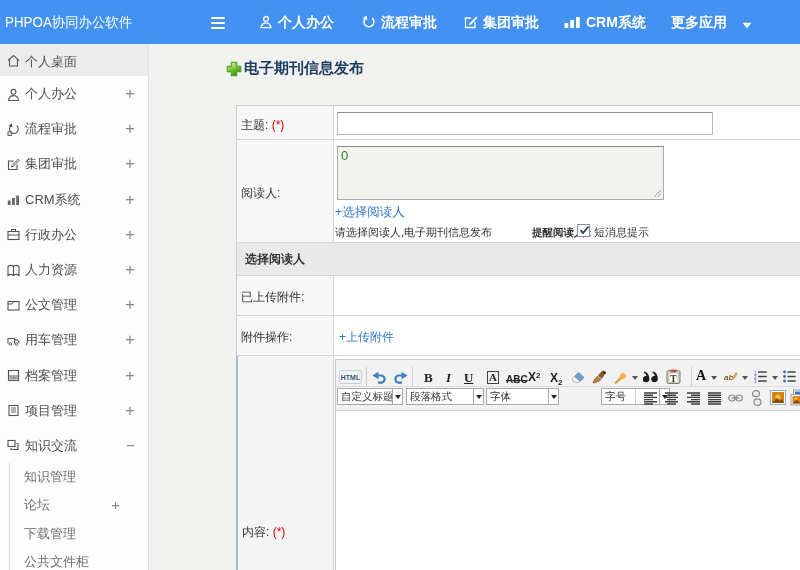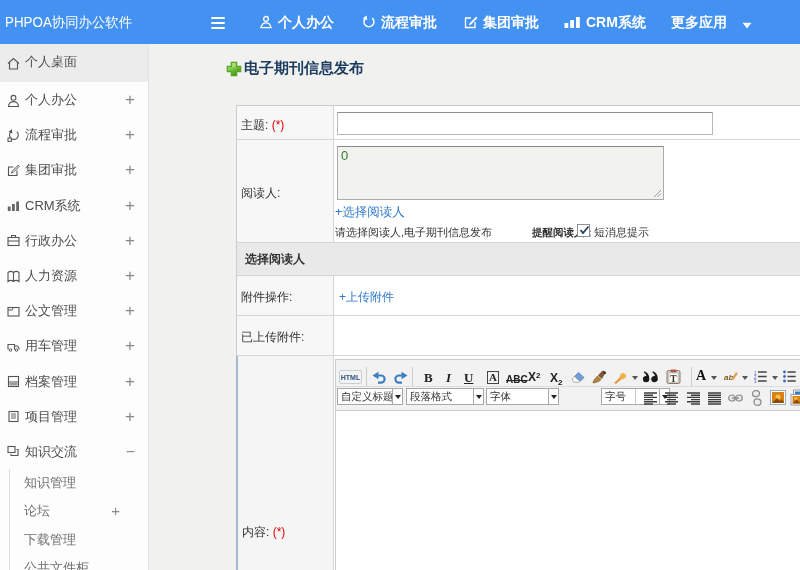--- a/index.html
+++ b/index.html
@@ -93,21 +93,21 @@
         <rect x="6.2" y="5" width="3.8" height="8" fill="#fff"></rect>
         <rect x="12" y="2" width="3.8" height="11" fill="#fff"></rect>
       </svg>CRM系统</div>
   <div class="nav" style="left:671px;">更多应用</div>
   <div class="nav" style="left:742px;"><svg width="10" height="7" viewBox="0 0 10 7">
         <path d="M0.5 0.8 L5 6.4 L9.5 0.8 Z" fill="#fff"></path>
       </svg></div>
 </div>
 
 <div class="sidebar">
-  <div class="sitem sel" style="height:38px;line-height:35px;">
+  <div class="sitem sel" style="height:32px;line-height:35px;">
     <svg width="13" height="13" viewBox="0 0 13 13">
         <path d="M1 6.5 L6.5 1.5 L12 6.5 M2.5 5.5 L2.5 12 L10.5 12 L10.5 5.5" fill="none" stroke="#555" stroke-width="1.1"></path>
       </svg>个人桌面</div>
   <div class="sitem">
     <svg width="13" height="13" viewBox="0 0 13 13">
         <circle cx="6.5" cy="3.8" r="2.4" fill="none" stroke="#555" stroke-width="1.1"></circle>
         <path d="M1.5 12.5 C1.5 9.2 3.8 7.6 6.5 7.6 C9.2 7.6 11.5 9.2 11.5 12.5 Z" fill="none" stroke="#555" stroke-width="1.1"></path>
       </svg>个人办公<span class="plus">+</span></div>
   <div class="sitem">
     <svg width="13" height="13" viewBox="0 0 13 13">
@@ -207,33 +207,33 @@
           <span style="position:absolute;left:242px;top:-1px;width:13px;height:13px;background:#fff;border:1px solid #8a9199;">
             <svg width="11" height="10" viewBox="0 0 11 10" style="position:absolute;left:1px;top:0;">
               <path d="M1.5 5 L4 8 L9.5 1.5" fill="none" stroke="#27415e" stroke-width="1.8"></path>
             </svg>
           </span>
           <span style="position:absolute;left:259px;top:0;">短消息提示</span>
         </div>
     </div>
   </div>
   <div class="hdr row" id="r3">选择阅读人</div>
+  <div class="row" id="r4">
+    <div class="lbl">
+        <span style="top:13px;">已上传附件:</span>
+      </div>
+    <div class="cnt"></div>
+  </div>
   <div class="row" id="r5">
     <div class="lbl">
         <span style="top:13px;">附件操作:</span>
       </div>
     <div class="cnt">
         <a class="link" style="position:absolute;left:4px;top:13px;">+上传附件</a>
       </div>
-  </div>
-  <div class="row" id="r4">
-    <div class="lbl">
-        <span style="top:13px;">已上传附件:</span>
-      </div>
-    <div class="cnt"></div>
   </div>
   <div class="row" id="r6">
     <div class="lbl">
         <span style="top:168px;">内容: <span class="red">(*)</span></span>
       </div>
     <div class="cnt">
       <div class="ed">
         <div class="tb1">
           <span class="ti" style="left:3px;top:10px;width:23px;height:14px;border:1px solid #c6ced6;border-radius:2px;color:#33557f;font-size:7px;font-weight:bold;text-align:center;line-height:13px;">HTML</span>
           <div class="vsep" style="left:30px;top:7px;"></div>

